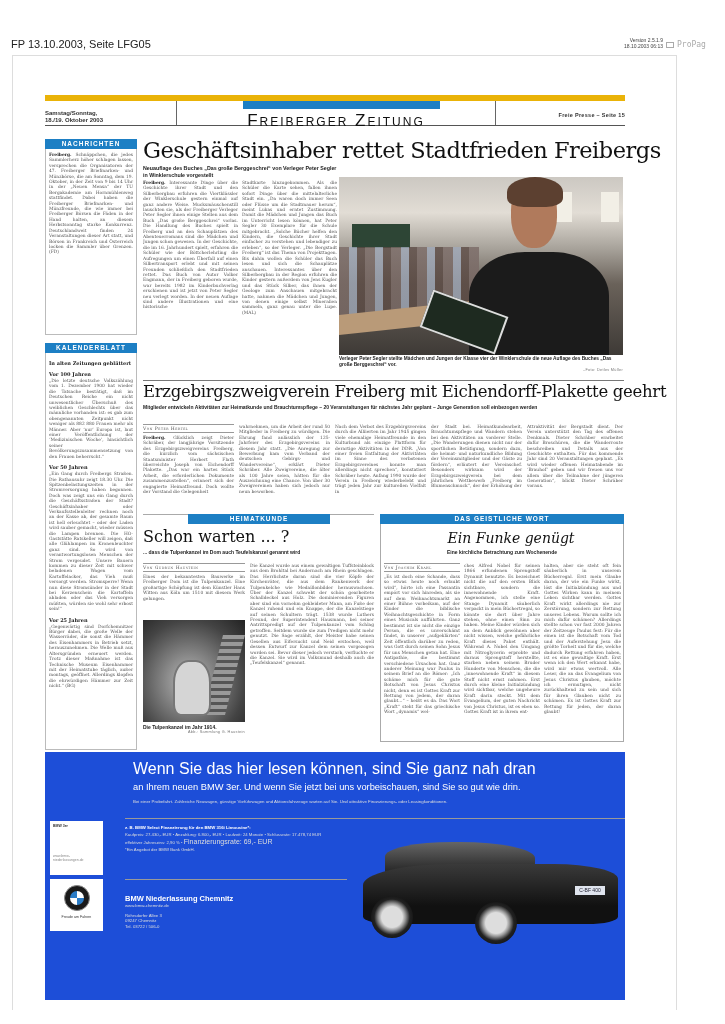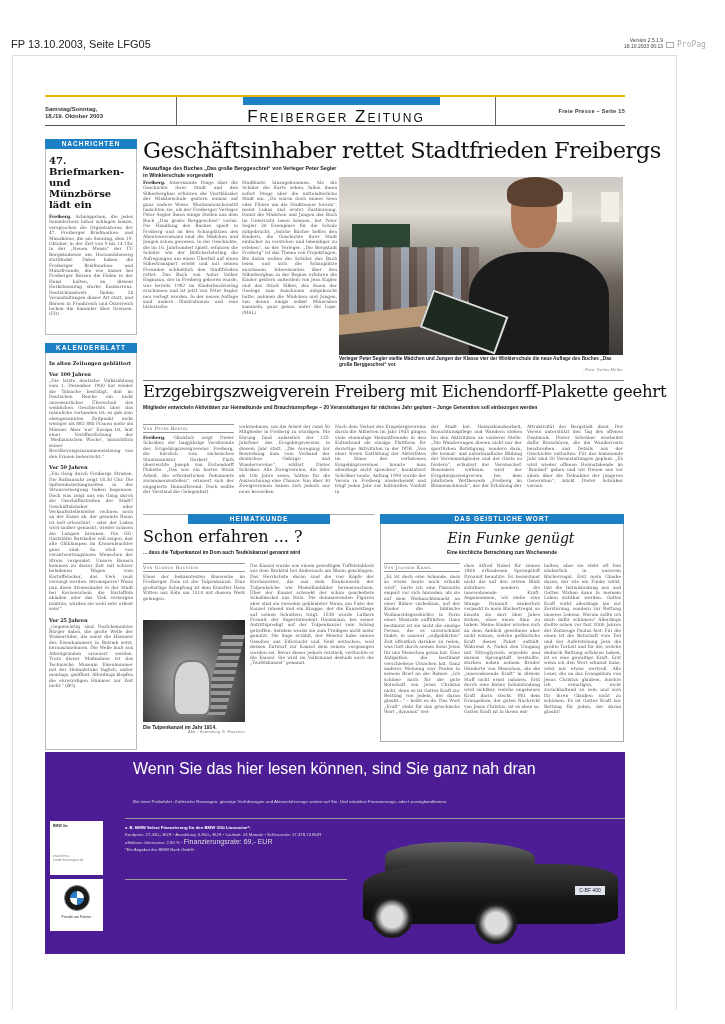--- a/index.html
+++ b/index.html
@@ -6,21 +6,21 @@
   html, body { width: 725px; height: 1024px; background: #fff; overflow: hidden; }
   body { position: relative; font-family: "DejaVu Serif", serif; color: #222; }
 
   .meta-left { position: absolute; left: 11px; top: 38px; font-family: "Liberation Sans", sans-serif; font-size: 11px; color: #222; }
   .meta-right { position: absolute; left: 608px; top: 37px; font-family: "Liberation Sans", sans-serif; font-size: 5px; line-height: 6px; text-align: right; width: 55px; color: #444; }
   .propag { position: absolute; left: 666px; top: 40px; font-family: "DejaVu Sans Mono", monospace; font-size: 8px; color: #aaa; }
   .propag-box { display:inline-block; width: 8px; height: 6px; border: 1px solid #aaa; margin-right: 3px; vertical-align: middle; }
 
   .page { position: absolute; left: 12px; top: 55px; width: 665px; height: 955px; border: 1px solid #ddd; border-bottom: none; }
 
-  .masthead { position: absolute; left: 45px; top: 95px; width: 580px; height: 31px; border-top: 2px solid #eab308; border-bottom: 1px solid #555; }
+  .masthead { position: absolute; left: 45px; top: 95px; width: 580px; height: 31px; border-top: 6px solid #eab308; border-bottom: 1px solid #555; }
   .mh-left { position: absolute; left: 0; top: 9px; width: 130px; font-family: "Liberation Sans", sans-serif; font-size: 6px; line-height: 7px; font-weight: bold; color: #333; }
   .mh-div1 { position: absolute; left: 131px; top: 0; bottom: 0; border-left: 1px solid #666; }
   .mh-div2 { position: absolute; left: 450px; top: 0; bottom: 0; border-left: 1px solid #666; }
   .mh-bar { position: absolute; left: 198px; top: 0; width: 197px; height: 8px; background: #1d7fc4; }
   .mh-title { position: absolute; left: 132px; width: 318px; top: 10px; text-align: center; font-family: "Liberation Sans", sans-serif; font-size: 17px; letter-spacing: 2px; color: #111; font-variant: small-caps; }
   .mh-right { position: absolute; right: 0; top: 11px; font-family: "Liberation Sans", sans-serif; font-size: 5.5px; font-weight: bold; color: #333; letter-spacing: 0.3px; }
 
   .sidebar { position: absolute; left: 45px; top: 139px; width: 92px; height: 601px; }
   .side-tag { background: #1d7fc4; color: #fff; font-family: "Liberation Sans", sans-serif; font-size: 6.5px; font-weight: bold; letter-spacing: 1px; text-align: center; height: 10px; line-height: 10px; }
   .side-box { border: 1px solid #bbb; border-top: none; padding: 3px 3px; }
@@ -57,21 +57,21 @@
   .deck3 { position: absolute; font-family: "Liberation Sans", sans-serif; font-size: 5px; font-weight: bold; color: #222; white-space: nowrap; }
 
   .photo2 { position: absolute; left: 143px; top: 620px; width: 102px; height: 102px; background:
      radial-gradient(ellipse at 45% 60%, #bbb 0%, #888 30%, #444 70%, #222 100%); overflow: hidden; }
   .photo2 .pulpit { position: absolute; left: 30px; top: 40px; width: 38px; height: 56px; border-radius: 40% 40% 20% 20%; background: #d5d5d5; border: 2px solid #777; }
   .photo2 .stair { position: absolute; left: 70px; top: 15px; width: 22px; height: 80px; background: repeating-linear-gradient(180deg,#999 0 4px,#555 4px 7px); transform: skewX(-14deg); }
   .caption2 { position: absolute; left: 143px; top: 724px; width: 102px; font-family: "Liberation Sans", sans-serif; font-size: 5px; font-weight: bold; color: #222; }
 
   .geist-box { position: absolute; left: 380px; top: 514px; width: 244px; height: 228px; border: 1px solid #aaa; border-top: none; }
 
-  .ad { position: absolute; left: 45px; top: 752px; width: 580px; height: 202px; background: #4c1d95; overflow: hidden; }
+  .ad { position: absolute; left: 45px; top: 752px; width: 580px; height: 248px; background: #1d4ed8; overflow: hidden; }
   .ad-h1 { position: absolute; left: 88px; top: 8px; font-family: "Liberation Sans", sans-serif; font-size: 16px; color: #fff; white-space: nowrap; }
   .ad-h2 { position: absolute; left: 88px; top: 30px; font-family: "Liberation Sans", sans-serif; font-size: 9.3px; color: #fff; white-space: nowrap; }
   .ad-h3 { position: absolute; left: 88px; top: 47px; font-family: "Liberation Sans", sans-serif; font-size: 4.4px; color: #ddd; white-space: nowrap; }
   .ad-white1 { position: absolute; left: 5px; top: 69px; width: 53px; height: 54px; background: #fff; padding: 3px; font-family: "Liberation Sans", sans-serif; font-size: 3.5px; color: #333; }
   .ad-white2 { position: absolute; left: 5px; top: 127px; width: 53px; height: 52px; background: #fff; text-align: center; font-family: "Liberation Sans", sans-serif; font-size: 3.6px; color: #333; }
   .bmw-logo { width: 26px; height: 26px; margin: 6px auto 4px; border-radius: 50%; background: #1a1a1a; position: relative; border: 1px solid #888; }
   .bmw-logo .in { position: absolute; left: 5px; top: 5px; width: 14px; height: 14px; border-radius: 50%; background: conic-gradient(#fff 0 90deg, #2a7cc7 90deg 180deg, #fff 180deg 270deg, #2a7cc7 270deg 360deg); }
   .ad-fin { position: absolute; left: 80px; top: 72px; width: 260px; font-family: "Liberation Sans", sans-serif; color: #ddd; font-size: 4.3px; line-height: 7px; }
   .ad-fin .big { font-size: 7px; }
   .ad-line { position: absolute; height: 1px; background: #999; }
@@ -103,21 +103,20 @@
   <div class="mh-div1"></div>
   <div class="mh-bar"></div>
   <div class="mh-title">Freiberger Zeitung</div>
   <div class="mh-div2"></div>
   <div class="mh-right">Freie Presse – Seite 15</div>
 </div>
 
 <div class="sidebar">
   <div class="side-tag">NACHRICHTEN</div>
   <div class="side-box" style="height:186px;">
-    <div class="side-title">47. Briefmarken- und Münzbörse lädt ein</div>
     <div class="body-text"><b>Freiberg.</b> <span>Schnäppchen, die jedes Sammlerherz höher schlagen lassen, versprechen die Organisatoren der 47. Freiberger Briefmarken- und Münzbörse, die am Sonntag, dem 19. Oktober, in der Zeit von 9 bis 14 Uhr in der „Neuen Mensa“ der TU Bergakademie am Hornmühlenweg stattfindet. Dabei haben die Freiberger Briefmarken- und Münzfreunde, die wie immer bei Freiberger Börsen die Fäden in der Hand halten, an diesem Herbstsonntag starke Konkurrenz. Deutschlandweit finden 24 Veranstaltungen dieser Art statt, und Börsen in Frankreich und Österreich locken die Sammler über Grenzen. (FD)</span></div>
   </div>
   <div style="height:8px"></div>
   <div class="side-tag">KALENDERBLATT</div>
   <div class="side-box" style="height:397px; overflow:hidden;">
     <div class="side-sub">In alten Zeitungen geblättert</div>
     <div class="side-head2">Vor 100 Jahren</div>
     <div class="body-text">„Die letzte deutsche Volkszählung vom 1. Dezember 1900 hat wieder die Tatsache bestätigt, daß im Deutschen Reiche ein nicht unwesentlicher Überschuß des weiblichen Geschlechts über das männliche vorhanden ist: es gab zum obengenannten Zeitpunkt nicht weniger als 882 880 Frauen mehr als Männer. Aber ‘nur’ Europa ist, laut einer Veröffentlichung der ‘Medizinischen Woche’, hinsichtlich seiner Bevölkerungszusammensetzung von den Frauen beherrscht.“</div>
     <div class="side-head2">Vor 50 Jahren</div>
     <div class="body-text">„Ein Gang durch Freibergs Straßen. Die Rathausuhr zeigt 18.30 Uhr. Die Spitzenbelastungszeiten in der Stromversorgung haben begonnen. Doch was zeigt uns ein Gang durch die Geschäftsstraßen der Stadt? Geschäftsinhaber oder Verkaufsstellenleiter rechnen noch an der Kasse ab, der gesamte Raum ist hell erleuchtet – oder der Laden wird sauber gemacht, wieder müssen die Lampen brennen. Die HO-Gaststätte Ratskeller will zeigen, daß alle Glühlampen im Kronenleuchter ganz sind. So wird von verantwortungslosen Menschen der Strom vergeudet. Unsere Bauern kommen zu dieser Zeit mit schwer beladenen Wagen vom Kartoffelacker, das Vieh muß versorgt werden. Stromsperre! Wenn nun diese Stromsünder in der Stadt bei Kerzenschein die Kartoffeln abladen oder das Vieh versorgen müßten, würden sie wohl sehr erbost sein!“</div>
@@ -156,21 +155,21 @@
   <div class="byline">Von Peter Hertel</div>
   <div class="body-text"><b>Freiberg.</b> <span>Glücklich zeigt Dieter Schräber, der langjährige Vorsitzende des Erzgebirgszweigvereins Freiberg, die kürzlich vom sächsischen Staatsminister Herbert Flath überreichte Joseph von Eichendorff Plakette. „Das war ein hartes Stück Arbeit, die erforderlichen Dokumente zusammenzustellen“, erinnert sich der engagierte Heimatfreund. Doch wollte der Vorstand die Gelegenheit</span></div>
 </div>
 <div class="col body-text" style="left:239px; top:424px; width:91px;">wahrnehmen, um die Arbeit der rund 50 Mitglieder in Freiberg zu würdigen. Die Ehrung fand anlässlich der 125-Jahrfeier des Erzgebirgsvereins in diesem Jahr statt. „Die Anregung zur Bewerbung kam vom Verband der deutschen Gebirgs- und Wandervereine“, erklärt Dieter Schräber. Alle Zweigvereine, die älter als 100 Jahre seien, hätten für die Auszeichnung eine Chance. Von über 30 Zweigvereinen haben sich jedoch nur neun beworben.</div>
 <div class="col body-text" style="left:335px; top:424px; width:91px;">Nach dem Verbot des Erzgebirgsvereins durch die Alliierten im Jahr 1945 gingen viele ehemalige Heimatfreunde in den Kulturbund als einzige Plattform für derartige Aktivitäten in der DDR. „Von einer freien Entfaltung der Aktivitäten im Sinne des verbotenen Erzgebirgsvereines konnte man allerdings nicht sprechen“, konstatiert Schräber heute. Anfang 1990 wurde der Verein in Freiberg wiederbelebt und trägt jeden Jahr zur kulturellen Vielfalt in</div>
 <div class="col body-text" style="left:431px; top:424px; width:91px;">der Stadt bei. Heimatkundearbeit, Brauchtumspflege und Wandern stehen bei den Aktivitäten an vorderer Stelle. „Die Wanderungen dienen nicht nur der sportlichen Betätigung, sondern dazu, die heimat- und naturkundliche Bildung der Vereinsmitglieder und der Gäste zu fördern“, erläutert der Vereinschef. Besonders wirksam wird der Erzgebirgszweigverein bei dem jährlichen Wettbewerb „Freiberg im Blumenschmuck“, der der Erhöhung der</div>
 <div class="col body-text" style="left:527px; top:424px; width:96px;">Attraktivität der Bergstadt dient. Der Verein unterstützt den Tag des offenen Denkmals. Dieter Schräber erarbeitet dafür Broschüren, die die Wanderroute beschreiben und Details aus der Geschichte enthalten. Für das kommende Jahr sind 20 Veranstaltungen geplant. „Es wird wieder offenen Heimatabende im ‘Brauhof’ geben und wir freuen uns vor allem über die Teilnahme der jüngeren Generation“, blickt Dieter Schräber voraus.</div>
 
 <div class="rule" style="left:143px; top:514px; width:231px; border-color:#aaa;"></div>
 <div class="tag-blue" style="left:188px; top:514px; width:142px;">HEIMATKUNDE</div>
-<div class="h3" style="left:143px; top:527px;">Schon erfahren ... ?</div>
+<div class="h3" style="left:143px; top:527px;">Schon warten ... ?</div>
 <div class="deck3" style="left:143px; top:549px;">... dass die Tulpenkanzel im Dom auch Teufelskanzel genannt wird</div>
 <div class="col" style="left:143px; top:563px; width:102px;">
   <div class="byline">Von Gudrun Haustein</div>
   <div class="body-text">Eines der bekanntesten Bauwerke im Freiberger Dom ist die Tulpenkanzel. Eine großartige Schöpfung ist dem Künstler Hans Witten aus Köln um 1510 mit diesem Werk gelungen.</div>
 </div>
 <div class="photo2">
   <div class="stair"></div>
     <div class="pulpit"></div>
 </div>
 <div class="caption2">
@@ -185,39 +184,48 @@
 <div class="deck3" style="left:380px; top:549px; width:244px; text-align:center;">Eine kirchliche Betrachtung zum Wochenende</div>
 <div class="col" style="left:384px; top:563px; width:76px;">
   <div class="byline">Von Joachim Krahl</div>
   <div class="body-text">„Es ist doch eine Schande, dass so etwas heute noch erlaubt wird“, hörte ich eine Passantin empört vor sich hinreden, als sie auf dem Weihnachtsmarkt an einer Bühne vorbeikam, auf der Kinder die biblische Weihnachtsgeschichte in Form eines Musicals aufführten. Ganz bestimmt ist sie nicht die einzige Person, die es unverschämt findet, in unserer „aufgeklärten“ Zeit öffentlich darüber zu reden, was Gott durch seinen Sohn Jesus für uns Menschen getan hat. Eine Antipathie, die bestimmt verschiedene Ursachen hat. Ganz anderer Meinung war Paulus in seinem Brief an die Römer: „Ich schäme mich für die gute Botschaft von Jesus Christus nicht, denn es ist Gottes Kraft zur Rettung von jedem, der daran glaubt...“ – heißt es da. Das Wort „Kraft“ steht für das griechische Wort „dynamis“ wel-</div>
 </div>
 <div class="col body-text" style="left:464px; top:563px; width:76px;">ches Alfred Nobel für seinen 1866 erfundenen Sprengstoff Dynamit benutzte. Es bezeichnet nicht die auf den ersten Blick sichtbare, sondern die innewohnende Kraft. Angenommen, ich stelle eine Stange Dynamit säuberlich verpackt in mein Büchertregal, so könnte sie dort über Jahre stehen, ohne einen Sinn zu haben. Meine Kinder würden sich an dem Anblick gewöhnen aber nicht wissen, welche gefährliche Kraft dieses Paket enthält. Während A. Nobel den Umgang mit Nitroglycerin erprobte und daraus Sprengstoff herstellte, starben neben seinem Bruder Hunderte von Menschen, die die „innewohnende Kraft“ in diesem Stoff nicht ernst nahmen. Erst durch eine kleine Initialzündung wird sichtbar, welche ungeheure Kraft darin steckt. Mit dem Evangelium, der guten Nachricht von Jesus Christus, ist es eben so. Gottes Kraft ist in ihrem ent-</div>
 <div class="col body-text" style="left:544px; top:563px; width:77px;">halten, aber sie steht oft fein säuberlich in unserem Bücherregal. Erst mein Glaube daran, der wie ein Funke wirkt, löst die Initialzündung aus und Gottes Wirken kann in meinem Leben sichtbar werden. Gottes Kraft wirkt allerdings nie zur Zerstörung, sondern zur Rettung unseres Lebens. Warum sollte ich mich dafür schämen? Allerdings stellte schon vor fast 2000 Jahren der Zeitzeuge Paulus fest: Für die einen ist die Botschaft vom Tod und der Auferstehung Jesu die größte Torheit und für die, welche dadurch Rettung erfahren haben, ist es eine gewaltige Kraft. Erst wenn ich den Wert erkannt habe, wird mir etwas wertvoll. Alle Leser, die an das Evangelium von Jesus Christus glauben, möchte ich ermutigen, nicht zurückhaltend zu sein und sich für ihren Glauben nicht zu schämen. Es ist Gottes Kraft zur Rettung für jeden, der daran glaubt!</div>
 
 <div class="ad">
   <div class="ad-h1">Wenn Sie das hier lesen können, sind Sie ganz nah dran</div>
+  <div class="ad-h2">an Ihrem neuen BMW 3er. Und wenn Sie jetzt bei uns vorbeischauen, sind Sie so gut wie drin.</div>
   <div class="ad-h3">Bei einer Probefahrt. Zahlreiche Neuwagen, günstige Vorführwagen und Aktionsfahrzeuge warten auf Sie. Und attraktive Finanzierungs- oder Leasingkonditionen.</div>
   <div class="ad-white1">
     <div style="font-weight:bold;">BMW 3er</div>
     <div style="margin-top:26px; color:#888;">www.bmw-niederlassungen.de</div>
   </div>
   <div class="ad-white2">
     <div class="bmw-logo">
         <div class="in"></div>
       </div>
     <div>Freude am Fahren</div>
   </div>
   <div class="ad-line" style="left:80px; top:66px; width:500px;"></div>
   <div class="ad-fin">
     <div style="font-weight:bold; color:#fff;">z. B. BMW Select Finanzierung für den BMW 316i Limousine*:</div>
     <div>Kaufpreis: 27.430,- EUR • Anzahlung: 6.800,- EUR • Laufzeit: 24 Monate • Schlussrate: 17.478,74 EUR</div>
     <div><span>effektiver Jahreszins: 2,90 % •</span> <span class="big">Finanzierungsrate: 69,- EUR</span></div>
     <div>*Ein Angebot der BMW Bank GmbH.</div>
   </div>
   <div class="ad-line" style="left:80px; top:127px; width:222px;"></div>
+  <div class="ad-contact">
+    <div class="name">BMW Niederlassung Chemnitz</div>
+    <div>www.bmw-chemnitz.de</div>
+    <div style="height:4px"></div>
+    <div>Röhrsdorfer Allee 3</div>
+    <div>09247 Chemnitz</div>
+    <div>Tel. 03722 / 506-0</div>
+  </div>
   <div class="car">
     <div class="roof"></div>
     <div class="bodyc"></div>
     <div class="wheel" style="left:8px; top:62px;"></div>
     <div class="wheel" style="left:112px; top:68px;"></div>
     <div class="plate">C-BF 400</div>
   </div>
 </div>
 
 </body></html>

